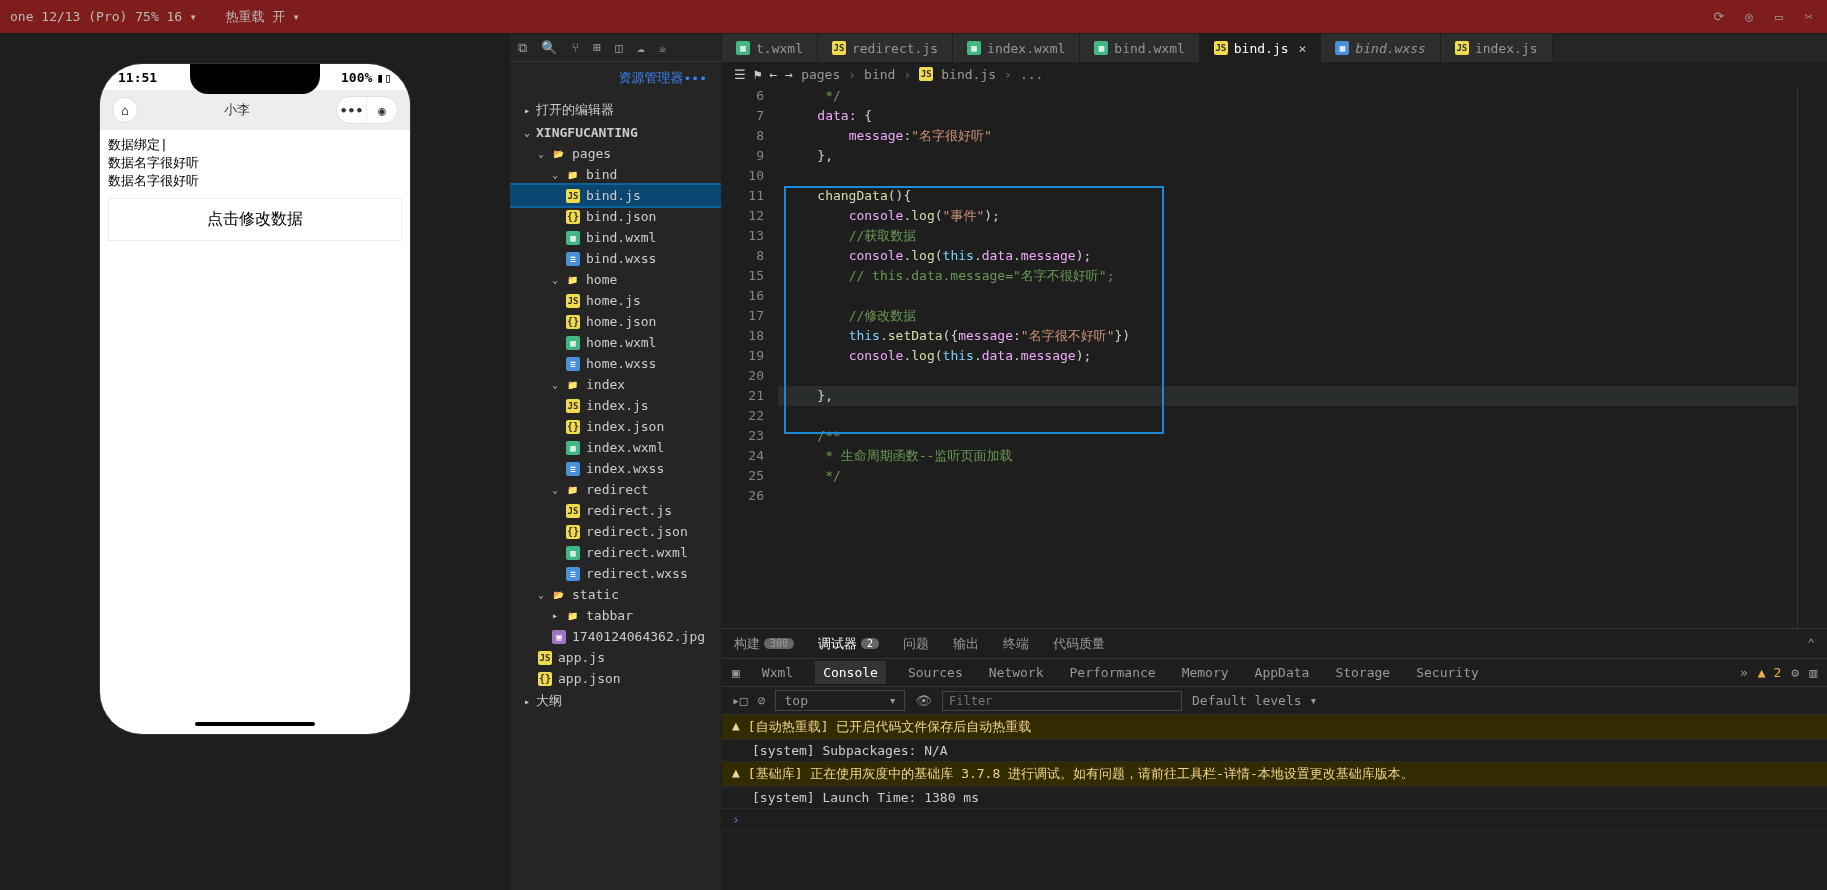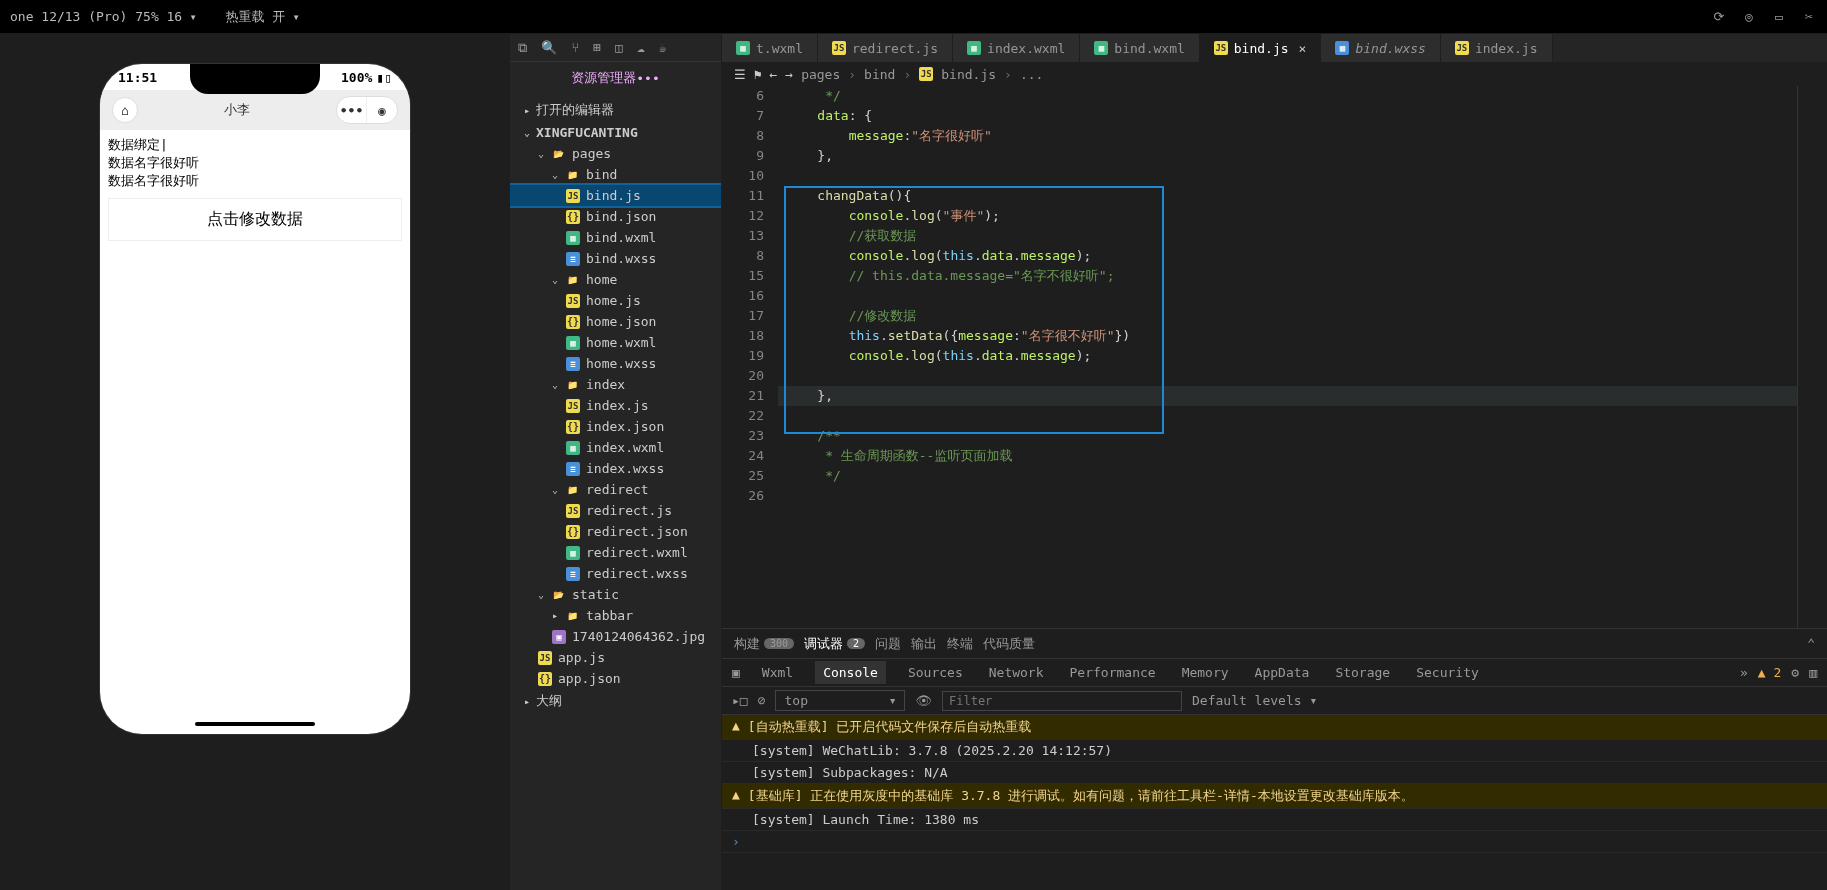--- a/index.html
+++ b/index.html
@@ -1,36 +1,36 @@
 <!DOCTYPE html>
 <html><head>
 <meta charset="utf-8">
 <style>
 *{margin:0;padding:0;box-sizing:border-box;font-family:"Microsoft YaHei",Consolas,monospace;font-size:13px}
 body{background:#1e1e1e;color:#ccc;height:890px;width:1827px;overflow:hidden;display:flex;flex-direction:column}
-.toolbar{height:34px;background:#000000;display:flex;align-items:center;padding:0 10px;border-bottom:1px solid #1e1e1e}
+.toolbar{height:34px;background:#7f1d1d;display:flex;align-items:center;padding:0 10px;border-bottom:1px solid #1e1e1e}
 .toolbar .left{color:#bbb;font-size:12px}
 .toolbar .right{margin-left:auto;display:flex;gap:14px;color:#999}
 .toolbar .ico{width:16px;height:16px;display:inline-flex;align-items:center;justify-content:center;cursor:pointer}
 .main{display:flex;flex:1;overflow:hidden}
 .simulator{width:510px;background:#1e1e1e;display:flex;align-items:flex-start;justify-content:center;padding-top:30px}
 .phone{width:310px;height:670px;background:#fff;border-radius:42px;position:relative;overflow:hidden;box-shadow:0 0 0 1px #333}
 .notch{position:absolute;top:0;left:50%;transform:translateX(-50%);width:130px;height:30px;background:#000;border-radius:0 0 18px 18px;z-index:10}
 .statusbar{height:26px;display:flex;align-items:center;padding:0 18px;color:#000;font-size:12px;font-weight:600}.statusbar .battery{margin-left:auto;display:flex;align-items:center;gap:4px}
 .navbar{height:40px;display:flex;align-items:center;padding:0 12px;background:#ededed;color:#333;font-size:15px}
 .navbar .back{width:26px;height:26px;border-radius:13px;background:#fff;border:1px solid #ddd;display:flex;align-items:center;justify-content:center}
 .navbar .title{flex:1;text-align:center;font-weight:500}
 .navbar .capsule{display:flex;border:1px solid #ddd;border-radius:14px;background:#fff}
 .navbar .capsule span{width:30px;height:26px;display:flex;align-items:center;justify-content:center;font-weight:bold}
 .navbar .capsule span:first-child{border-right:1px solid #eee}
 .phone-content{padding:6px 8px;color:#000;font-size:14px}
 .phone-content .btn{margin-top:8px;padding:10px;background:#fff;border:1px solid #eee;text-align:center;font-size:16px}
 .home-indicator{position:absolute;bottom:8px;left:50%;transform:translateX(-50%);width:120px;height:4px;background:#000;border-radius:2px}
 .explorer{width:212px;background:#252526;display:flex;flex-direction:column;border-right:1px solid #1e1e1e}
-.explorer-header{height:32px;display:flex;align-items:center;padding:0 14px;color:#f0abfc;font-size:12px;justify-content:center}
+.explorer-header{height:32px;display:flex;align-items:center;padding:0 14px;color:#3b82f6;font-size:12px;justify-content:flex-end}
 .explorer-iconbar{height:28px;display:flex;gap:14px;padding:0 8px;align-items:center;color:#999;border-bottom:1px solid #333}
 .tree{flex:1;overflow:auto;padding:4px 0}
 .tree-section{padding:3px 14px;color:#ccc;font-size:12px;cursor:pointer;display:flex;align-items:center;gap:4px}
 .tree-section.bold{font-weight:600}
 .tree-item{padding:3px 6px;display:flex;align-items:center;gap:6px;cursor:pointer;white-space:nowrap}
 .tree-item.d1{padding-left:28px}.tree-item.d2{padding-left:42px}.tree-item.d3{padding-left:56px}
 .tree-item.active{background:#094771;outline:2px solid #0e639c}
 .fi{width:14px;height:14px;display:inline-flex;align-items:center;justify-content:center;font-size:9px;font-weight:bold;border-radius:2px}
 .fi-js{background:#f0db4f;color:#333}.fi-json{background:#f0db4f;color:#333;font-size:10px}.fi-wxml{background:#41b883;color:#fff}.fi-wxss{background:#4a90d9;color:#fff}.fi-folder{color:#c09553}.fi-folder-o{color:#dcb67a}.fi-img{background:#a074c4;color:#fff}
 .chev{display:inline-block;width:8px;color:#ccc;font-size:10px}
@@ -45,23 +45,23 @@
 .code-area{flex:1;display:flex;overflow:hidden;position:relative}
 .gutter{width:56px;text-align:right;padding:0 14px 0 0;color:#858585;font-family:Consolas,monospace;font-size:13px;line-height:20px;user-select:none}
 .gutter .ln{height:20px}
 .gutter .fold{position:relative}
 .gutter .fold::before{content:"⌄";position:absolute;left:-6px;color:#ccc;font-size:11px}
 .code{flex:1;font-family:Consolas,monospace;font-size:13px;line-height:20px;position:relative}
 .code .line{height:20px;white-space:pre;padding-left:8px}
 .code .hl{background:#2a2d2e}
 .highlight-box{position:absolute;border:2px solid #1e8ad6;left:6px;top:100px;width:380px;height:248px;pointer-events:none}
 .minimap{width:30px;background:#1e1e1e;border-left:1px solid #333}
-.tok-k{color:#7dd3fc}.tok-fn{color:#dcdcaa}.tok-s{color:#ce9178}.tok-c{color:#6a9955}.tok-v{color:#bef264}.tok-p{color:#d4d4d4}
+.tok-k{color:#7dd3fc}.tok-fn{color:#dcdcaa}.tok-s{color:#ce9178}.tok-c{color:#6a9955}.tok-v{color:#f0abfc}.tok-p{color:#d4d4d4}
 .bottom-panel{height:262px;display:flex;flex-direction:column;border-top:1px solid #333;background:#1e1e1e}
-.panel-tabs{height:30px;display:flex;align-items:center;padding:0 12px;gap:10px;color:#999;font-size:12px;border-bottom:1px solid #333}
+.panel-tabs{height:30px;display:flex;align-items:center;padding:0 12px;gap:24px;color:#999;font-size:12px;border-bottom:1px solid #333}
 .panel-tabs .ptab{cursor:pointer;display:flex;align-items:center;gap:4px}
 .panel-tabs .ptab.active{color:#fff}
 .panel-tabs .badge{background:#666;border-radius:8px;padding:0 6px;font-size:10px}
 .panel-tabs .spacer{flex:1}
 .devtools-tabs{height:28px;display:flex;align-items:center;padding:0 10px;gap:18px;color:#999;border-bottom:1px solid #333}
 .devtools-tabs .dtab{cursor:pointer;padding:0 4px}
 .devtools-tabs .dtab.active{background:#333;color:#fff;padding:4px 8px}
 .devtools-tabs .right{margin-left:auto;display:flex;align-items:center;gap:10px}
 .devtools-tabs .warn{color:#f0ad4e}
 .console-filter{height:28px;display:flex;align-items:center;padding:0 10px;gap:10px;border-bottom:1px solid #333;color:#999}
@@ -387,24 +387,20 @@
         <input placeholder="Filter" style="">
         <span><span>Default levels</span> ▾</span>
       </div>
       <div class="console-log" id="console">
           <div class="log-line warn">
             <span>▲</span>
             <span>[自动热重载] 已开启代码文件保存后自动热重载</span>
           </div>
           <div class="log-line ">
             <span style="width:12px"></span>
-            <span>[system] WeChatLib: 3.7.8 (2025.2.20 14:12:57)</span>
-          </div>
-          <div class="log-line ">
-            <span style="width:12px"></span>
             <span>[system] Subpackages: N/A</span>
           </div>
           <div class="log-line warn">
             <span>▲</span>
             <span>[基础库] 正在使用灰度中的基础库 3.7.8 进行调试。如有问题，请前往工具栏-详情-本地设置更改基础库版本。</span>
           </div>
           <div class="log-line ">
             <span style="width:12px"></span>
             <span>[system] Launch Time: 1380 ms</span>
           </div>

